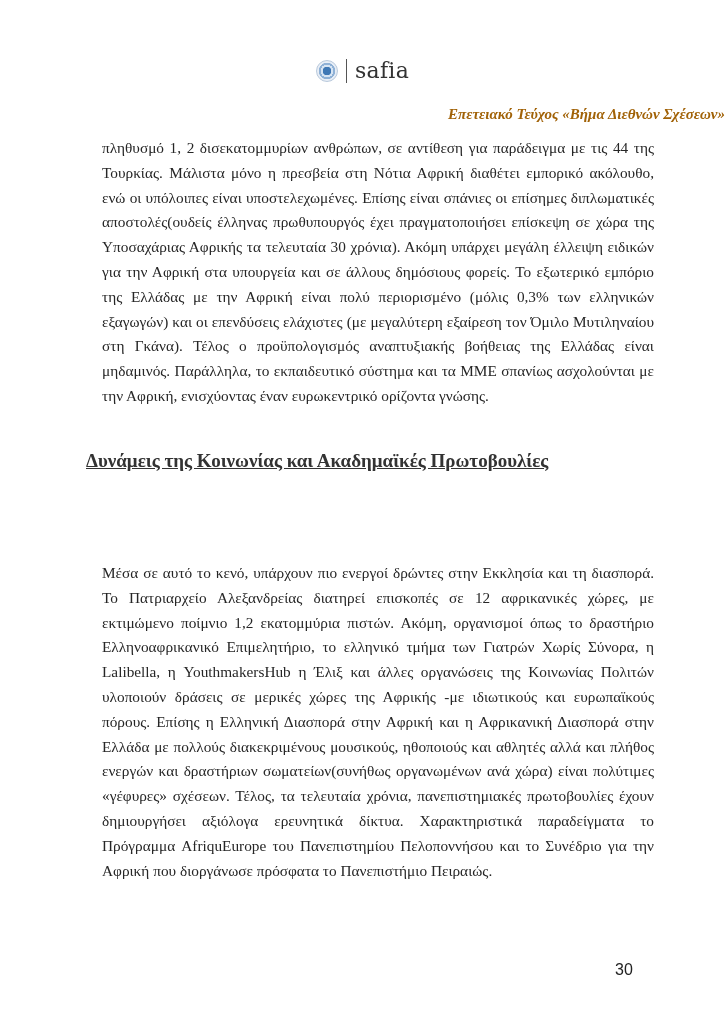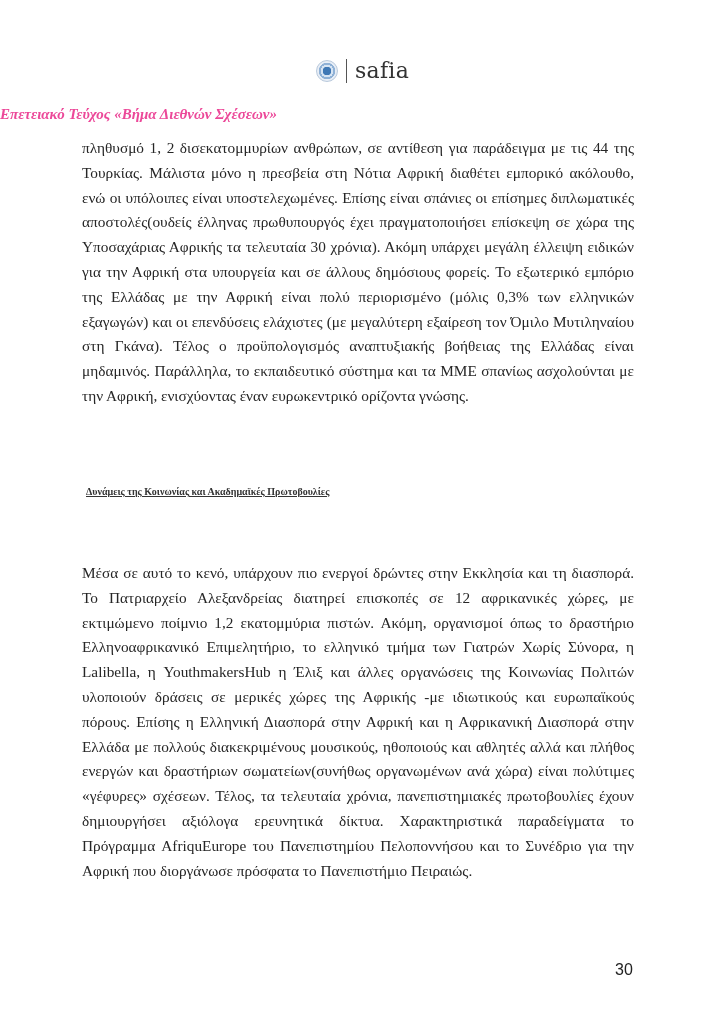--- a/index.html
+++ b/index.html
@@ -5,26 +5,26 @@
   html, body { margin: 0; padding: 0; background: #ffffff; }
   body { width: 725px; height: 1024px; position: relative; overflow: hidden;
          font-family: "Liberation Serif", "DejaVu Serif", serif; color: #222; }
   .header { position: absolute; top: 58px; left: 0; width: 725px; display: flex;
             justify-content: center; align-items: center; gap: 4px; }
   .logo-icon { width: 22px; height: 22px; border-radius: 50%;
                background: radial-gradient(circle at 50% 50%, #3f78b5 0 30%, #d6e4f3 31% 45%, #8fb1d6 46% 58%, #e8eef6 59% 100%);
                border: 1px solid #b9c9dc; box-sizing: border-box; }
   .logo-sep { width: 1px; height: 24px; background: #555; margin: 0 4px; }
   .logo-text { font-size: 22px; color: #333; font-family: "DejaVu Serif", serif; letter-spacing: 0.3px; }
-  .issue-title { position: absolute; top: 106px; left: 0; width: 725px; text-align: left;
-                 font-style: italic; font-weight: bold; font-size: 15px; color: #ec4899; }
-  .para { position: absolute; left: 82px; width: 552px; font-size: 15.3px; line-height: 24.8px;
+  .issue-title { position: absolute; top: 106px; left: 0; width: 725px; text-align: right;
+                 font-style: italic; font-weight: bold; font-size: 15px; color: #a16207; }
+  .para { position: absolute; left: 102px; width: 552px; font-size: 15.3px; line-height: 24.8px;
           text-align: justify; color: #262626; margin: 0; }
   .p1 { top: 136px; }
-  .section-heading { position: absolute; top: 486px; left: 86px; font-weight: bold; font-size: 10px;
+  .section-heading { position: absolute; top: 450px; left: 86px; font-weight: bold; font-size: 19px;
                      text-decoration: underline; color: #333; }
   .p2 { top: 561px; }
   .page-number { position: absolute; top: 961px; left: 615px; font-family: "Liberation Sans", sans-serif;
                  font-size: 16px; color: #222; }
 </style>
 </head>
 <body>
 
 <div class="header">
   <span class="logo-icon"></span>

